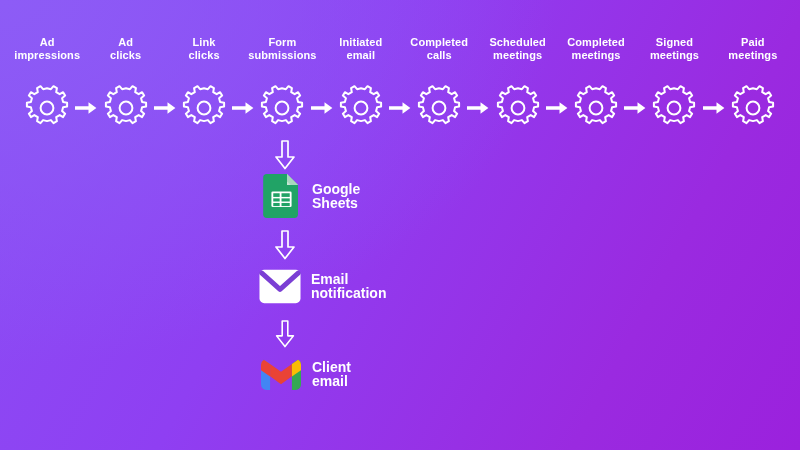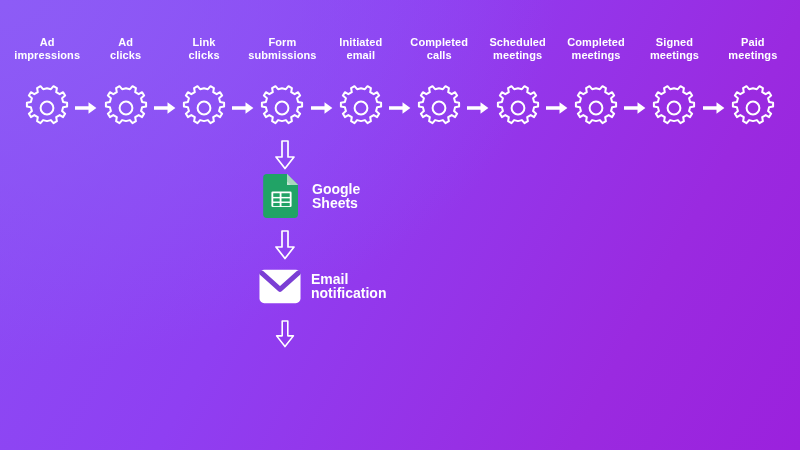--- a/index.html
+++ b/index.html
@@ -316,15 +316,30 @@
         </svg>
       </div>
       <div class="node-label">Email
 notification</div>
     </div>
 
     <svg class="arrow-d small" viewBox="0 0 24 30" style="margin-top:12px;">
       <path d="M9 1 H15 V17 H21 L12 28.5 L3 17 H9 Z" fill="none" stroke="#ffffff" stroke-width="1.7" stroke-linejoin="round"></path>
     </svg>
 
+    <div class="node gmail-node">
+      <div class="node-icon">
+        <svg viewBox="0 0 44 34" width="40" height="31">
+          <path d="M0 6 A6 6 0 0 1 9.6 1.2 L22 10.6 L34.4 1.2 A6 6 0 0 1 44 6 V28 A6 6 0 0 1 38 34 H34 V13 L22 22 L10 13 V34 H6 A6 6 0 0 1 0 28 Z" fill="#ffffff" opacity="0"></path>
+          <path d="M0 28 V6 A6 6 0 0 1 3.2 0.8 L10 5.4 V34 H6 A6 6 0 0 1 0 28 Z" fill="#4285f4"></path>
+          <path d="M3.2 0.8 A6 6 0 0 0 0 6 V12.4 L10 19.2 V5.4 Z" fill="#ea4335"></path>
+          <path d="M10 5.4 L22 14 L34 5.4 V19 L22 27.6 L10 19 Z" fill="#ea4335"></path>
+          <path d="M34 34 V5.4 L40.8 0.8 A6 6 0 0 1 44 6 V28 A6 6 0 0 1 38 34 Z" fill="#34a853"></path>
+          <path d="M34 5.4 V19.2 L44 12.4 V6 A6 6 0 0 0 40.8 0.8 Z" fill="#fbbc04"></path>
+          <path d="M10 34 V19 L22 27.6 L34 19 V34 Z" fill="#34a853" opacity="0"></path>
+        </svg>
+      </div>
+      <div class="node-label">Client
+email</div>
+    </div>
 
   </div>
 </div>
 
 </body></html>

